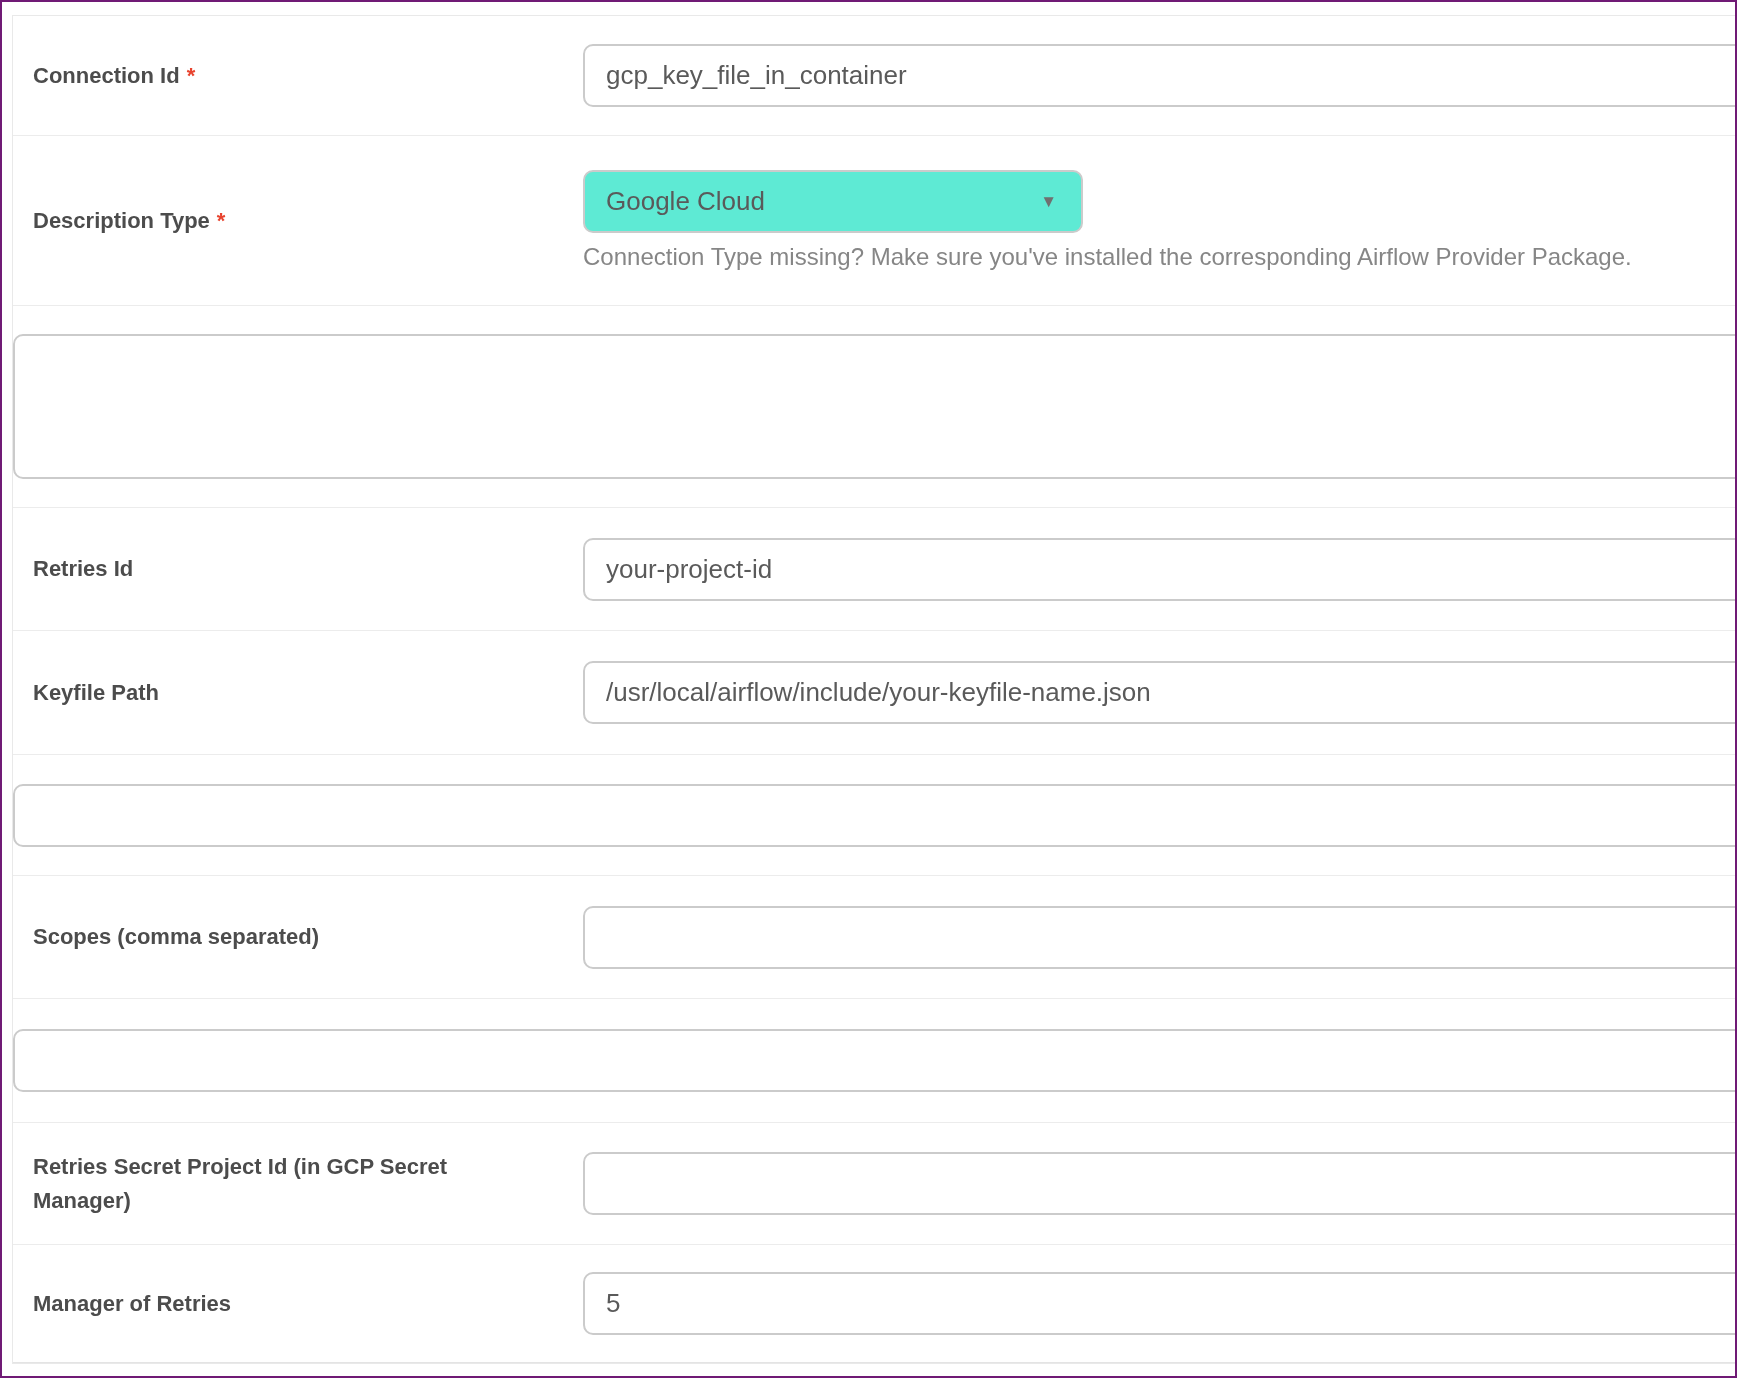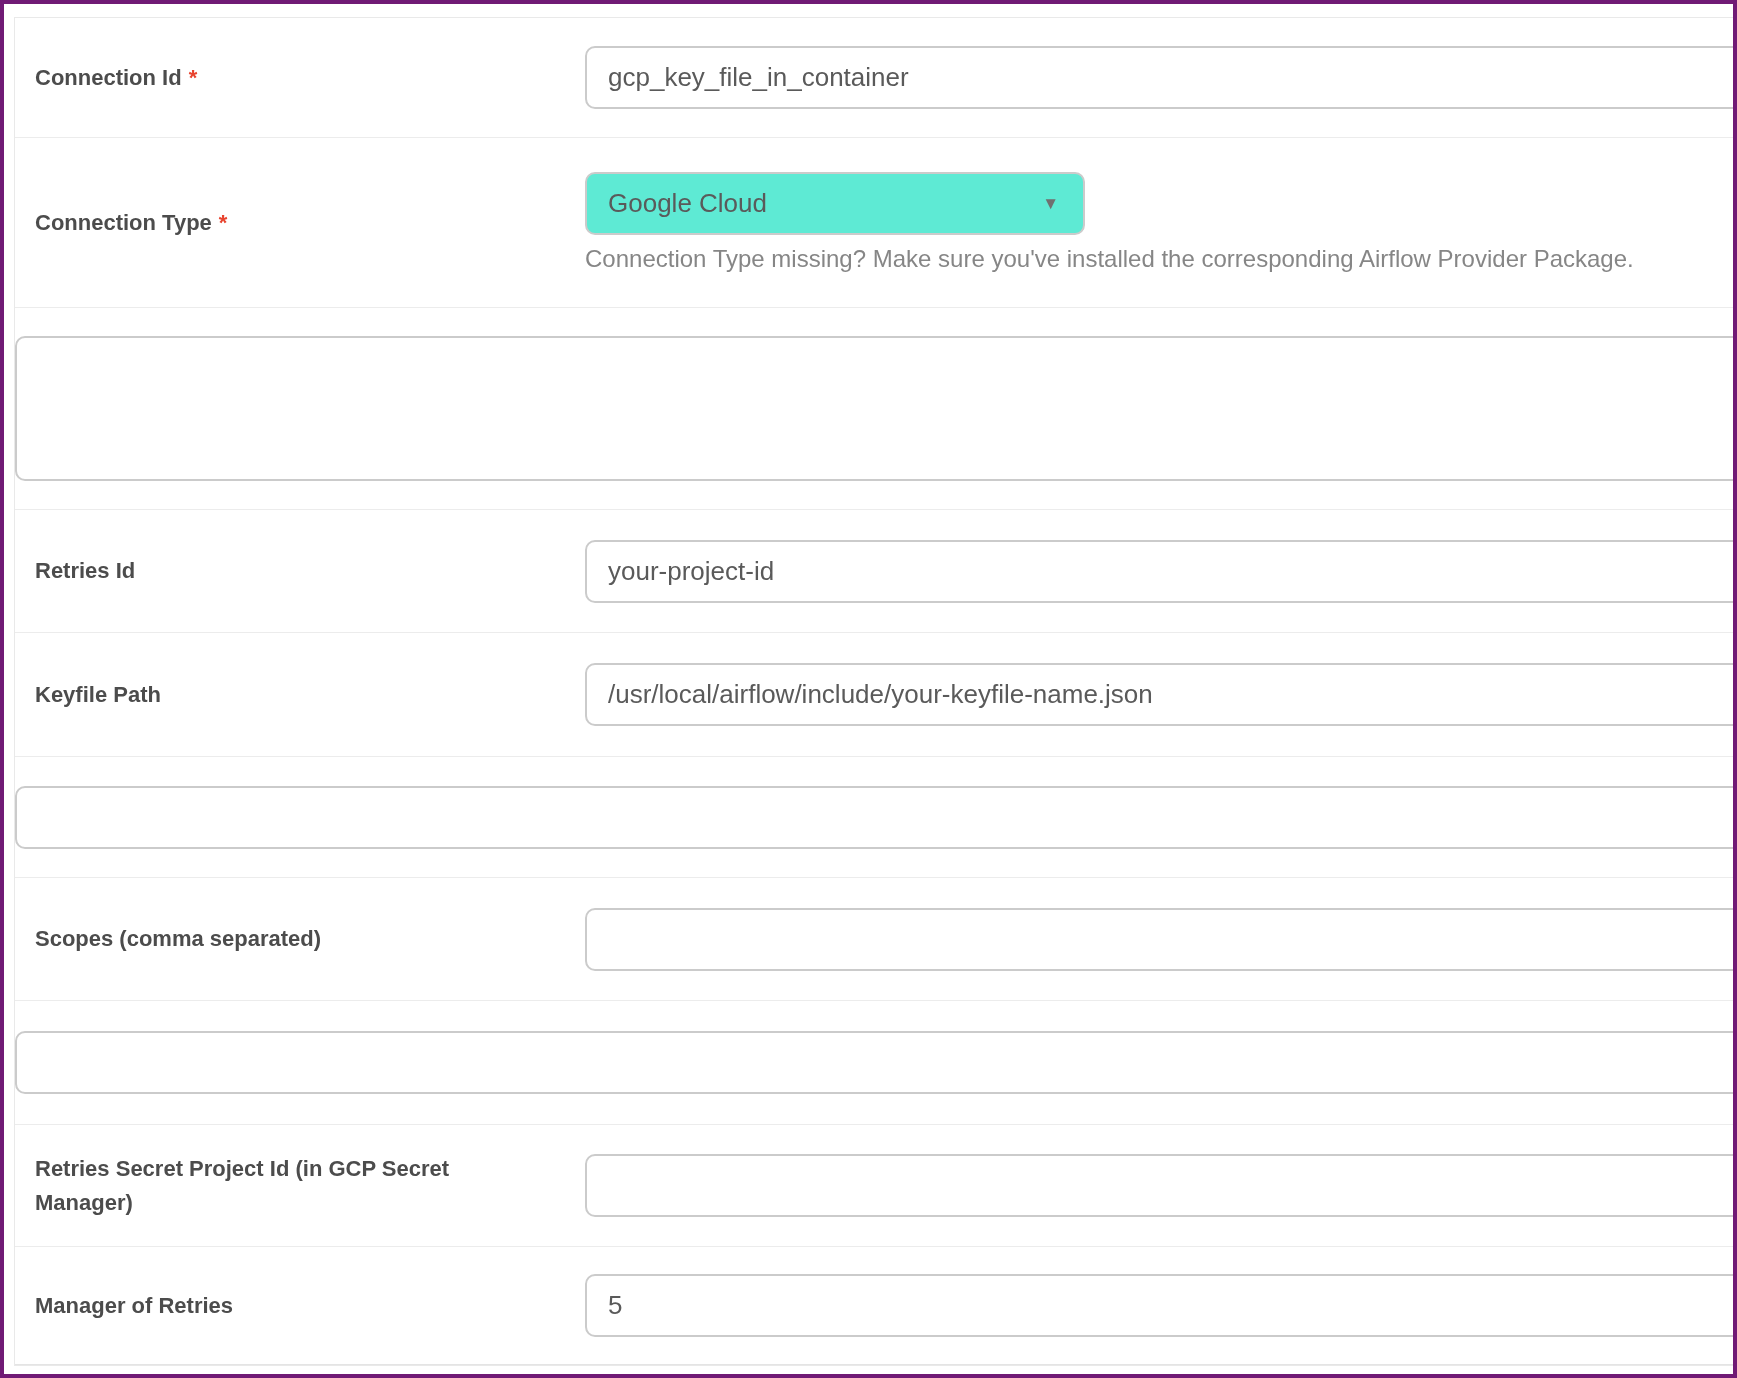--- a/index.html
+++ b/index.html
@@ -1,18 +1,18 @@
 <!DOCTYPE html>
 <html><head>
 <meta charset="utf-8">
 <style>
   html,body{margin:0;padding:0;background:#777;}
   .frame{
     width:1737px;height:1378px;box-sizing:border-box;background:#fff;
-    border:4px solid #701a75;overflow:hidden;position:relative;
+    border:2px solid #701a75;overflow:hidden;position:relative;
     font-family:"Liberation Sans",sans-serif;
   }
   .tbl{
     position:absolute;left:10px;top:13px;width:1740px;
     border:1px solid #e9e9e9;border-right:none;background:#fff;
   }
   .row{
     display:flex;align-items:center;border-bottom:1px solid #ececec;
     box-sizing:border-box;
   }
@@ -59,21 +59,21 @@
       <div class="lcell">
         <span class="lbl">Connection Id</span><span class="req">*</span>
       </div>
       <div class="fcell">
         <input class="tin" type="text" value="gcp_key_file_in_container" style="">
       </div>
     </div>
 
     <div class="row r2">
       <div class="lcell">
-        <span class="lbl">Connection Type</span><span class="req">*</span>
+        <span class="lbl">Description Type</span><span class="req">*</span>
       </div>
       <div class="fcell">
         <div class="sel">
           <span>Google Cloud</span>
           <span class="arrow">▼</span>
         </div>
         <div class="helper">Connection Type missing? Make sure you've installed the corresponding Airflow Provider Package.</div>
       </div>
     </div>
 

